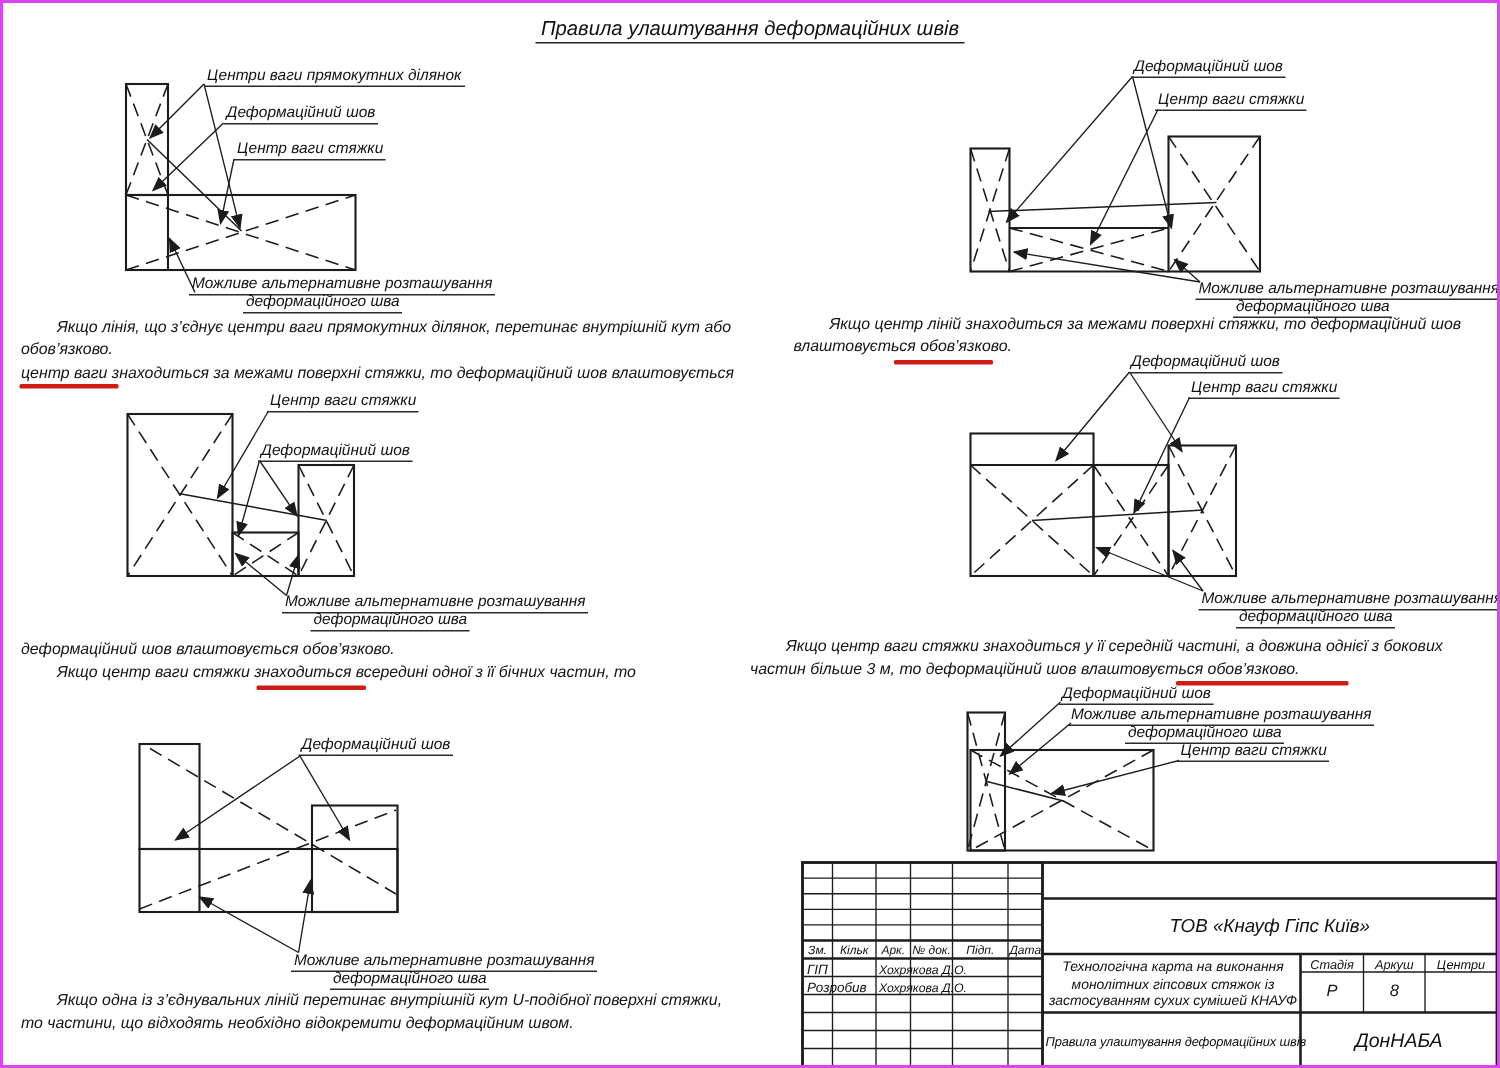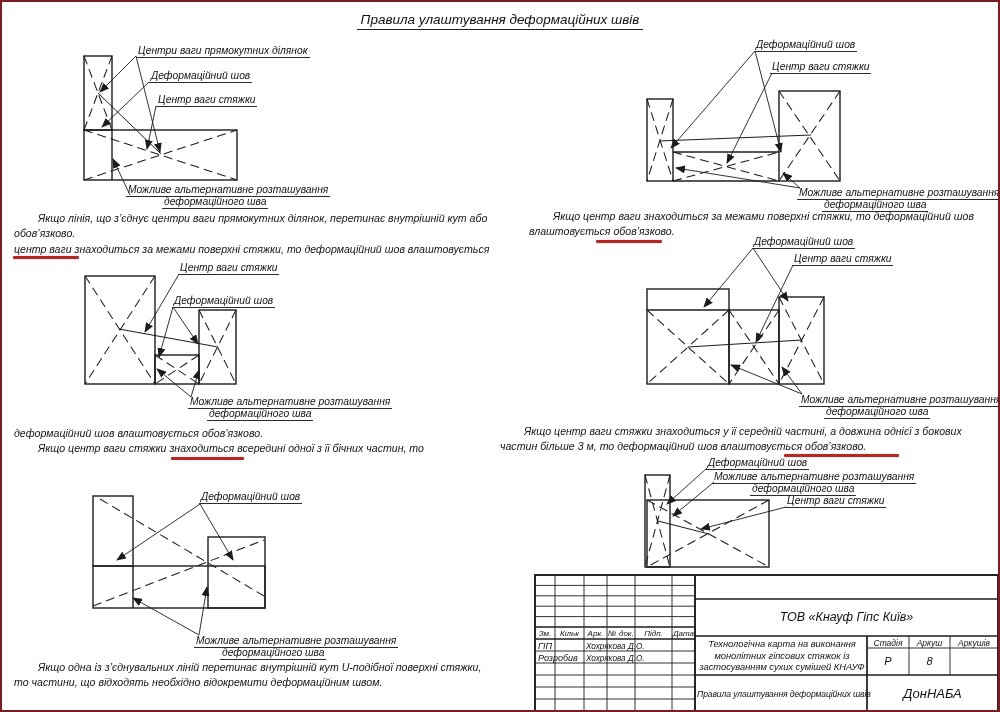--- a/index.html
+++ b/index.html
@@ -1,16 +1,16 @@
 <!DOCTYPE html>
 <html><head>
 <meta charset="utf-8">
 <style>
   html,body{margin:0;padding:0;background:#e8e8e8;}
-  #page{position:relative;width:1000px;height:712px;background:#fff;border:2px solid #7f1d1d;box-sizing:border-box;overflow:hidden;font-family:"Liberation Sans",sans-serif;}
+  #page{position:relative;width:1000px;height:712px;background:#fff;border:2px solid #d946ef;box-sizing:border-box;overflow:hidden;font-family:"Liberation Sans",sans-serif;}
   svg.art{position:absolute;left:0;top:0;}
   .r{fill:none;stroke:#1c1c1c;stroke-width:1.4;}
   .d{fill:none;stroke:#1c1c1c;stroke-width:1.05;stroke-dasharray:9,5;}
   .c{fill:none;stroke:#1c1c1c;stroke-width:1;}
   .ld{fill:none;stroke:#1c1c1c;stroke-width:0.9;marker-end:url(#arrow);}
   .tk{fill:none;stroke:#1c1c1c;stroke-width:1.9;}
   .tn{fill:none;stroke:#1c1c1c;stroke-width:0.9;}
   .tm{fill:none;stroke:#1c1c1c;stroke-width:1.7;}
   .title{position:absolute;left:0;right:0;top:8px;text-align:center;}
   .title span{font:italic 13.5px "Liberation Sans",sans-serif;color:#111;border-bottom:1.2px solid #222;padding:0 4px 2px 4px;}
@@ -171,21 +171,21 @@
   <div class="note" style="left:12px;top:658px">
     <div class="nline indent">Якщо одна із з’єднувальних ліній перетинає внутрішній кут U-подібної поверхні стяжки,</div>
     <div class="nline">то частини, що відходять необхідно відокремити деформаційним швом.</div>
   </div>
 
   <div class="lbl" style="left:752px;top:37px">Деформаційний шов</div>
   <div class="lbl" style="left:768px;top:59px">Центр ваги стяжки</div>
   <div class="lbl" style="left:795px;top:185px">Можливе альтернативне розташування</div>
   <div class="lbl" style="left:820px;top:197px">деформаційного шва</div>
   <div class="note" style="left:527px;top:207px">
-    <div class="nline indent">Якщо центр ваги знаходиться за межами поверхні стяжки, то деформаційний шов</div>
+    <div class="nline indent">Якщо центр ліній знаходиться за межами поверхні стяжки, то деформаційний шов</div>
     <div class="nline">влаштовується обов’язково.</div>
   </div>
   <div class="redline" style="left:594px;top:238px;width:66px"></div>
 
   <div class="lbl" style="left:750px;top:234px">Деформаційний шов</div>
   <div class="lbl" style="left:790px;top:251px">Центр ваги стяжки</div>
   <div class="lbl" style="left:797px;top:392px">Можливе альтернативне розташування</div>
   <div class="lbl" style="left:822px;top:404px">деформаційного шва</div>
   <div class="note" style="left:498px;top:422px">
     <div class="nline indent">Якщо центр ваги стяжки знаходиться у її середній частині, а довжина однієї з бокових</div>
@@ -211,21 +211,21 @@
   <div class="tb" style="left:584px;top:651.5px;font-size:8.2px">Хохрякова Д.О.</div>
 
   <div class="tb tbc" style="left:693px;top:608px;width:303px;font-size:12.5px">ТОВ «Кнауф Гіпс Київ»</div>
 
   <div class="tb tbc" style="left:697px;top:637px;width:166px;font-size:9.3px">Технологічна карта на виконання</div>
   <div class="tb tbc" style="left:697px;top:648.5px;width:166px;font-size:9.3px">монолітних гіпсових стяжок із</div>
   <div class="tb tbc" style="left:697px;top:660px;width:166px;font-size:9.3px">застосуванням сухих сумішей КНАУФ</div>
 
   <div class="tb tbc" style="left:865px;top:636px;width:42px;font-size:8.5px">Стадія</div>
   <div class="tb tbc" style="left:907px;top:636px;width:41px;font-size:8.5px">Аркуш</div>
-  <div class="tb tbc" style="left:948px;top:636px;width:48px;font-size:8.5px">Аркушів</div>
+  <div class="tb tbc" style="left:948px;top:636px;width:48px;font-size:8.5px">Центри</div>
   <div class="tb tbc" style="left:865px;top:653px;width:42px;font-size:11px">Р</div>
   <div class="tb tbc" style="left:907px;top:653px;width:41px;font-size:11px">8</div>
   <div class="tb tbc" style="left:948px;top:653px;width:48px;font-size:11px"></div>
 
   <div class="tb tbc" style="left:695px;top:687px;width:168px;font-size:8.6px;letter-spacing:-0.1px">Правила улаштування деформаційних швів</div>
   <div class="tb tbc" style="left:865px;top:684px;width:131px;font-size:13px">ДонНАБА</div>
 
 </div>
 
 </body></html>

